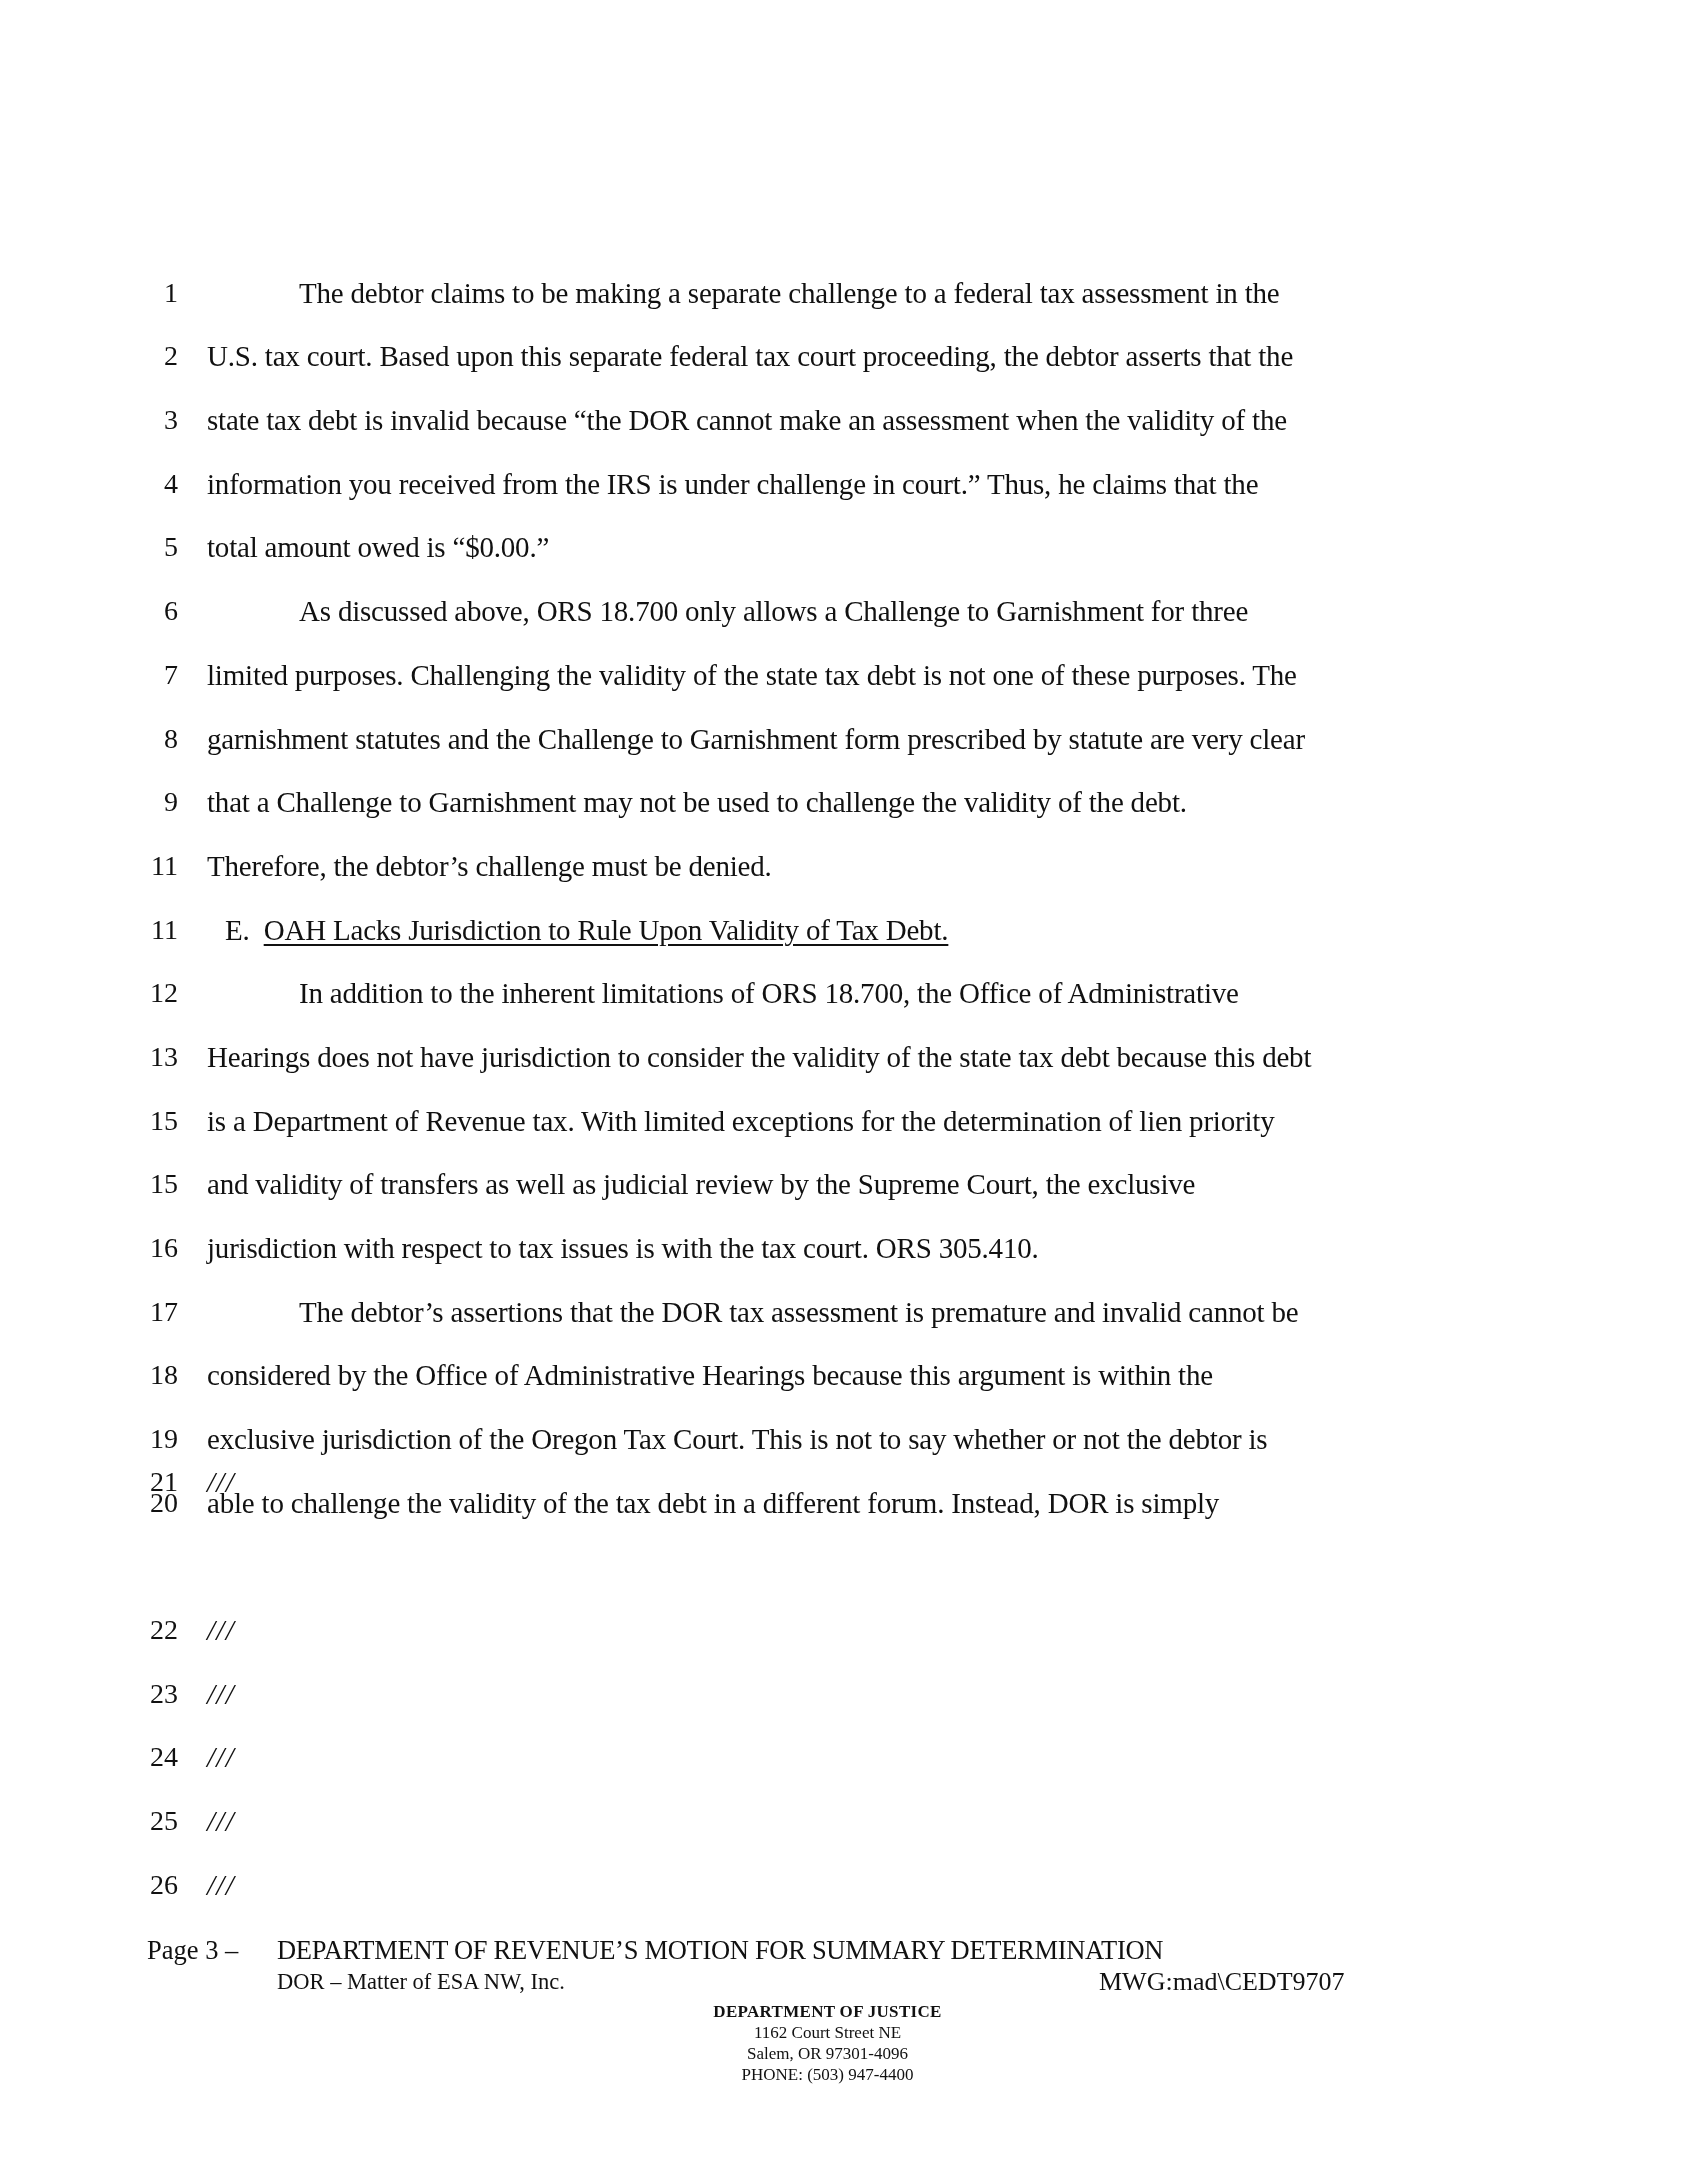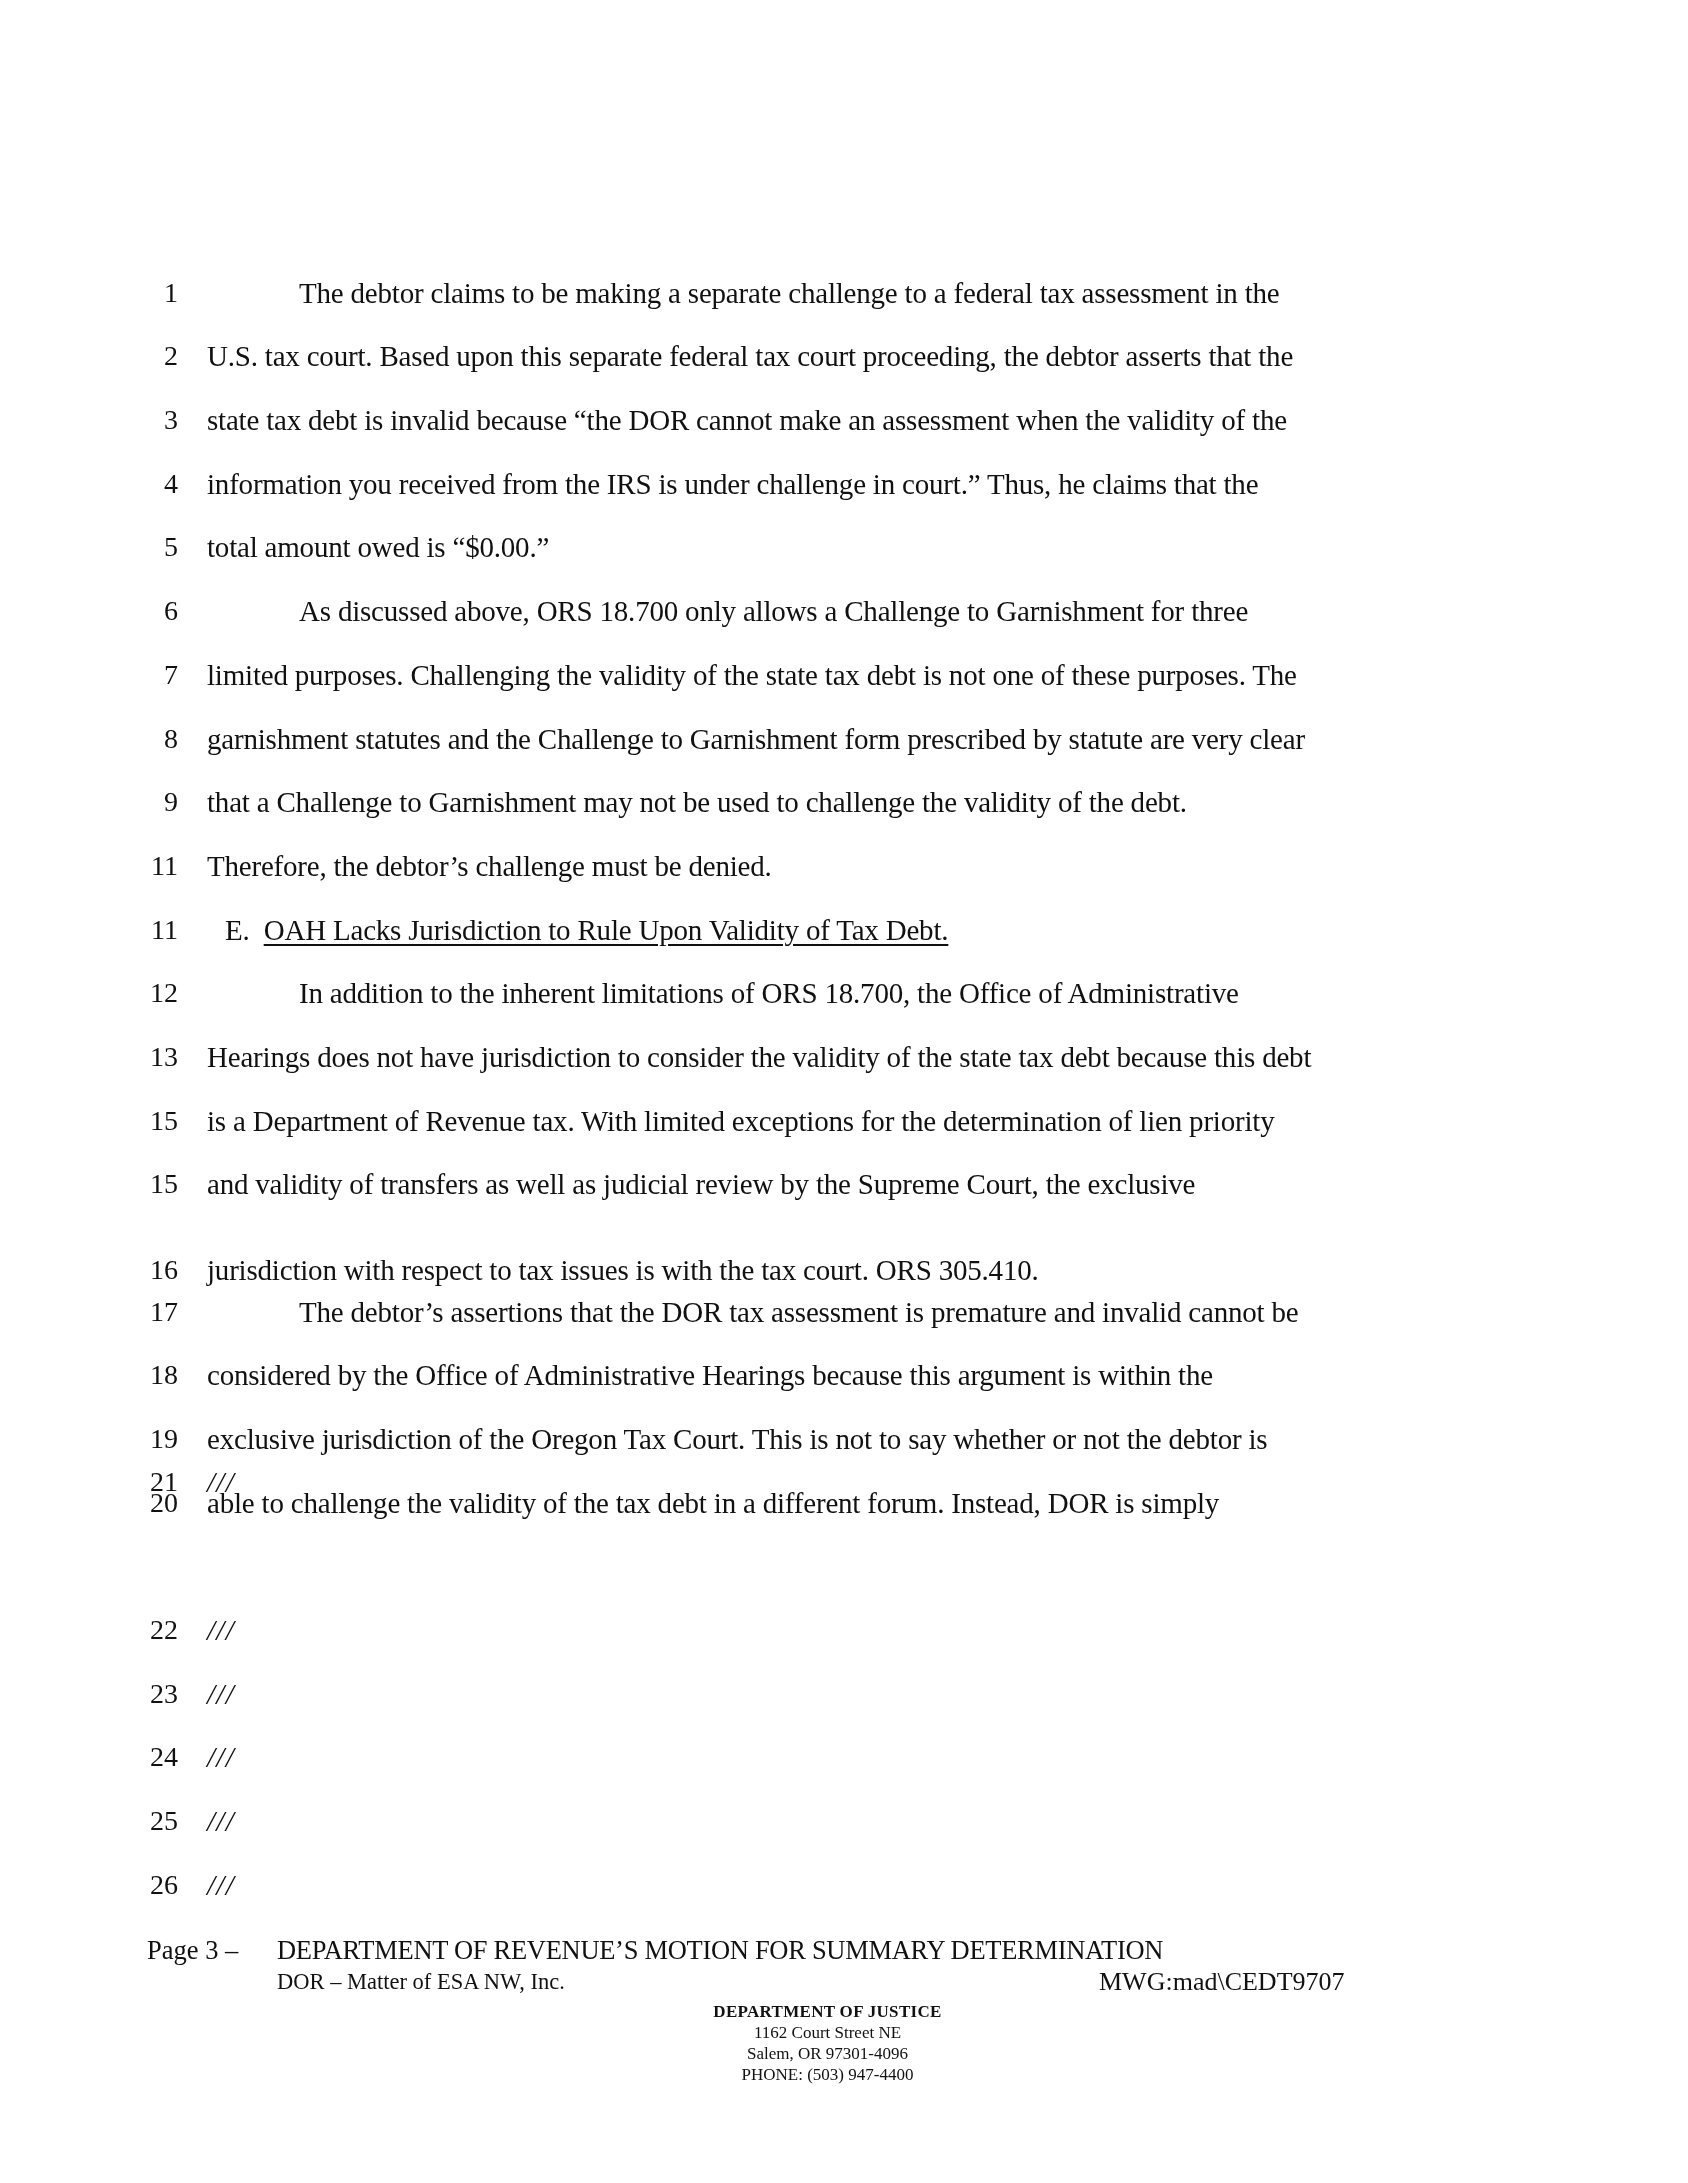--- a/index.html
+++ b/index.html
@@ -83,21 +83,21 @@
         <span class="txt">Hearings does not have jurisdiction to consider the validity of the state tax debt because this debt</span>
       </div>
       <div class="line" style="top: 1101px;">
         <span class="ln">15</span>
         <span class="txt">is a Department of Revenue tax.  With limited exceptions for the determination of lien priority</span>
       </div>
       <div class="line" style="top: 1164px;">
         <span class="ln">15</span>
         <span class="txt">and validity of transfers as well as judicial review by the Supreme Court, the exclusive</span>
       </div>
-      <div class="line" style="top: 1228px; margin-top: 22px;">
+      <div class="line" style="top: 1228px;">
         <span class="ln">16</span>
         <span class="txt">jurisdiction with respect to tax issues is with the tax court.  ORS 305.410.</span>
       </div>
       <div class="line" style="top: 1292px;">
         <span class="ln">17</span>
         <span class="txt indent">The debtor’s assertions that the DOR tax assessment is premature and invalid cannot be</span>
       </div>
       <div class="line" style="top: 1355px;">
         <span class="ln">18</span>
         <span class="txt">considered by the Office of Administrative Hearings because this argument is within the</span>

